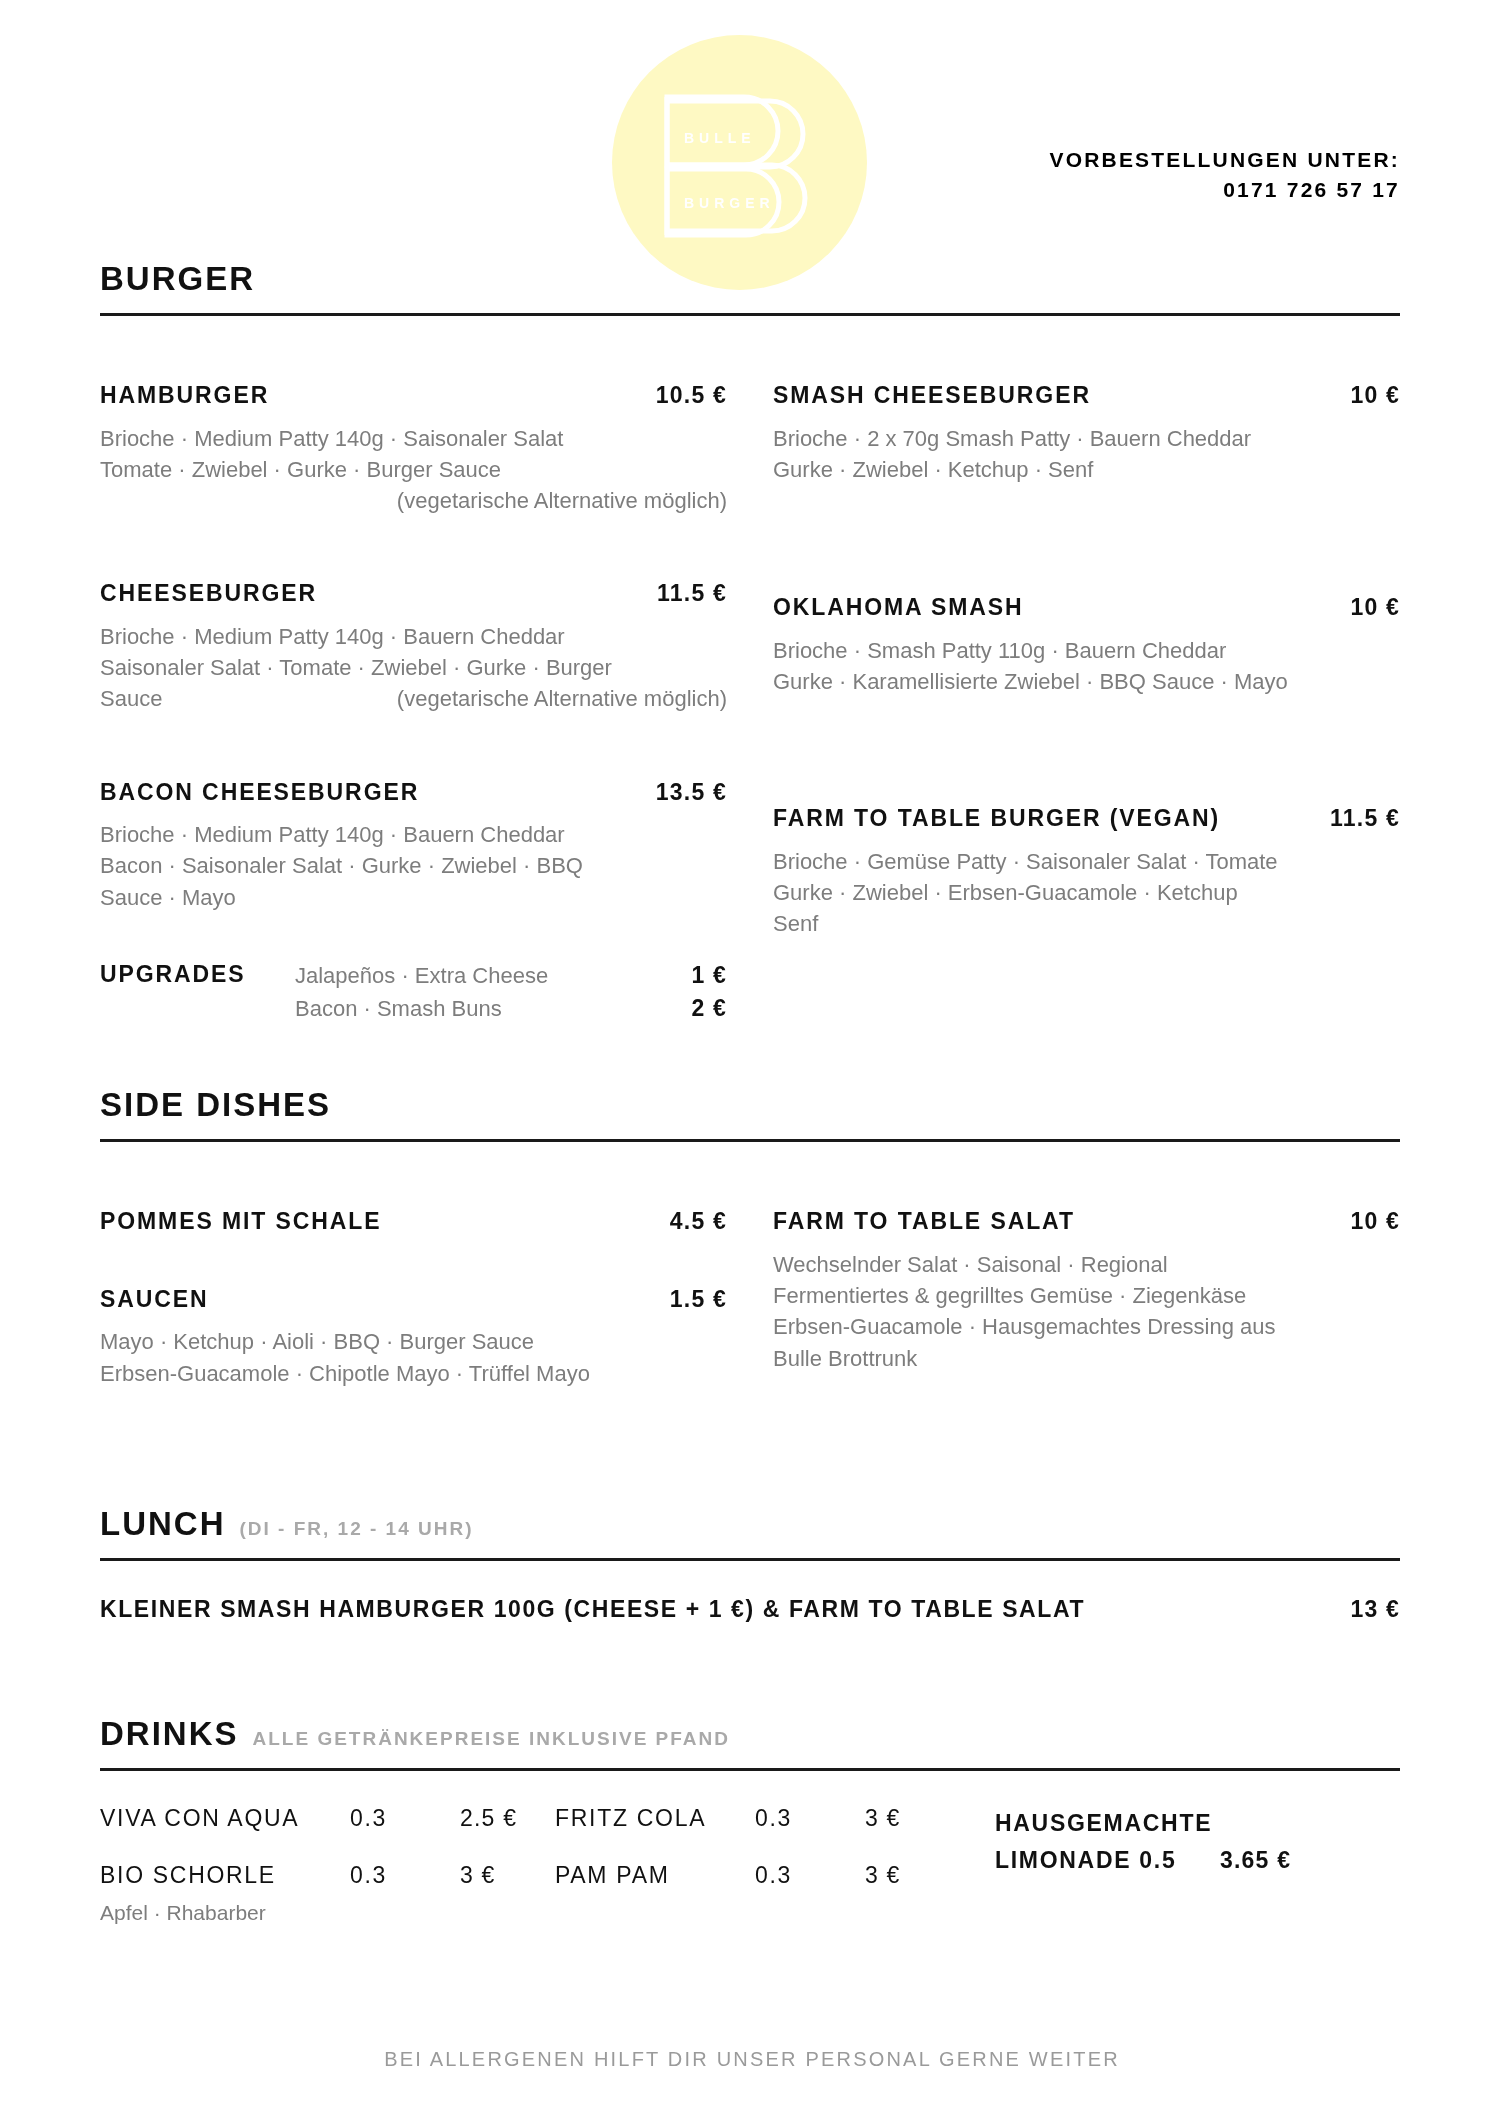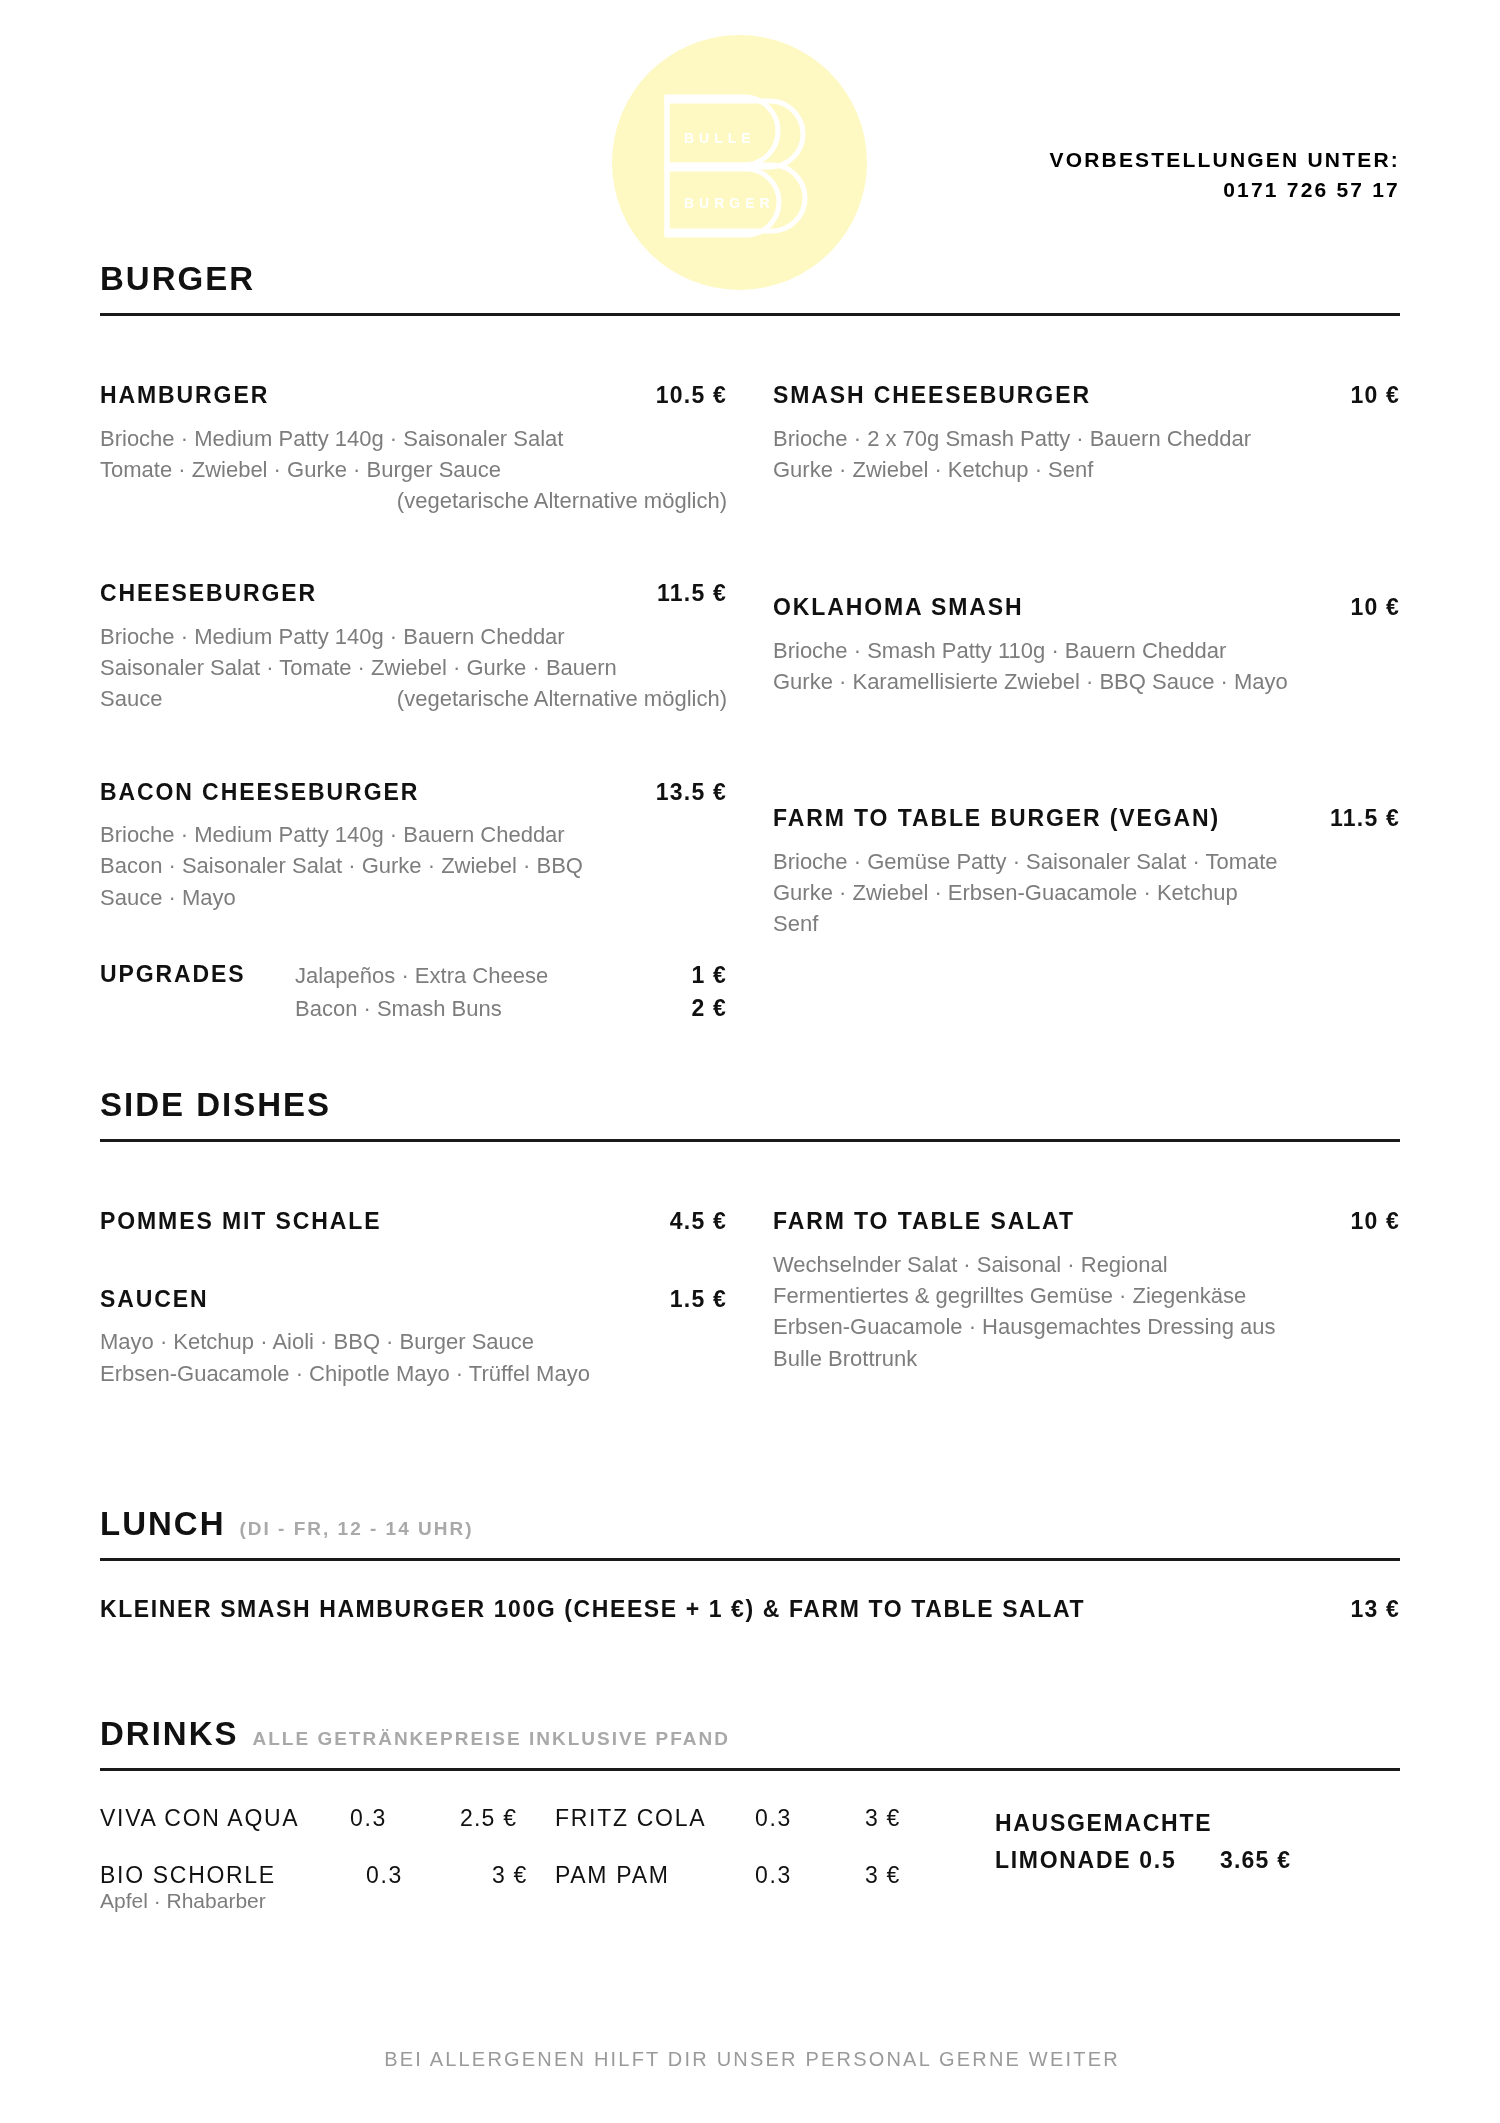--- a/index.html
+++ b/index.html
@@ -315,21 +315,21 @@
           </div>
         </div>
 
         <div class="item">
           <div class="item-head">
             <span class="item-name">CHEESEBURGER</span>
             <span class="item-price">11.5 €</span>
           </div>
           <div class="desc-with-note">
             <div>Brioche · Medium Patty 140g · Bauern Cheddar</div>
-            <div>Saisonaler Salat · Tomate · Zwiebel · Gurke · Bauern</div>
+            <div>Saisonaler Salat · Tomate · Zwiebel · Gurke · Burger</div>
             <div class="desc-last-line">
               <span>Sauce</span>
               <span>(vegetarische Alternative möglich)</span>
             </div>
           </div>
         </div>
 
         <div class="item">
           <div class="item-head">
             <span class="item-name">BACON CHEESEBURGER</span>
@@ -462,21 +462,21 @@
     <hr class="rule">
 
     <div class="drinks-grid">
 
       <div class="drinks-col c1">
         <div class="drink-row">
           <span class="drink-name">VIVA CON AQUA</span>
           <span class="drink-size">0.3</span>
           <span class="drink-price">2.5 €</span>
         </div>
-        <div class="drink-row" style="margin-bottom:0;gap:16px;">
+        <div class="drink-row" style="margin-bottom:12px;">
           <span class="drink-name">BIO SCHORLE</span>
           <span class="drink-size">0.3</span>
           <span class="drink-price">3 €</span>
         </div>
         <div class="drink-sub" style="margin-top:0;">Apfel · Rhabarber</div>
       </div>
 
       <div class="drinks-col c2">
         <div class="drink-row">
           <span class="drink-name">FRITZ COLA</span>

